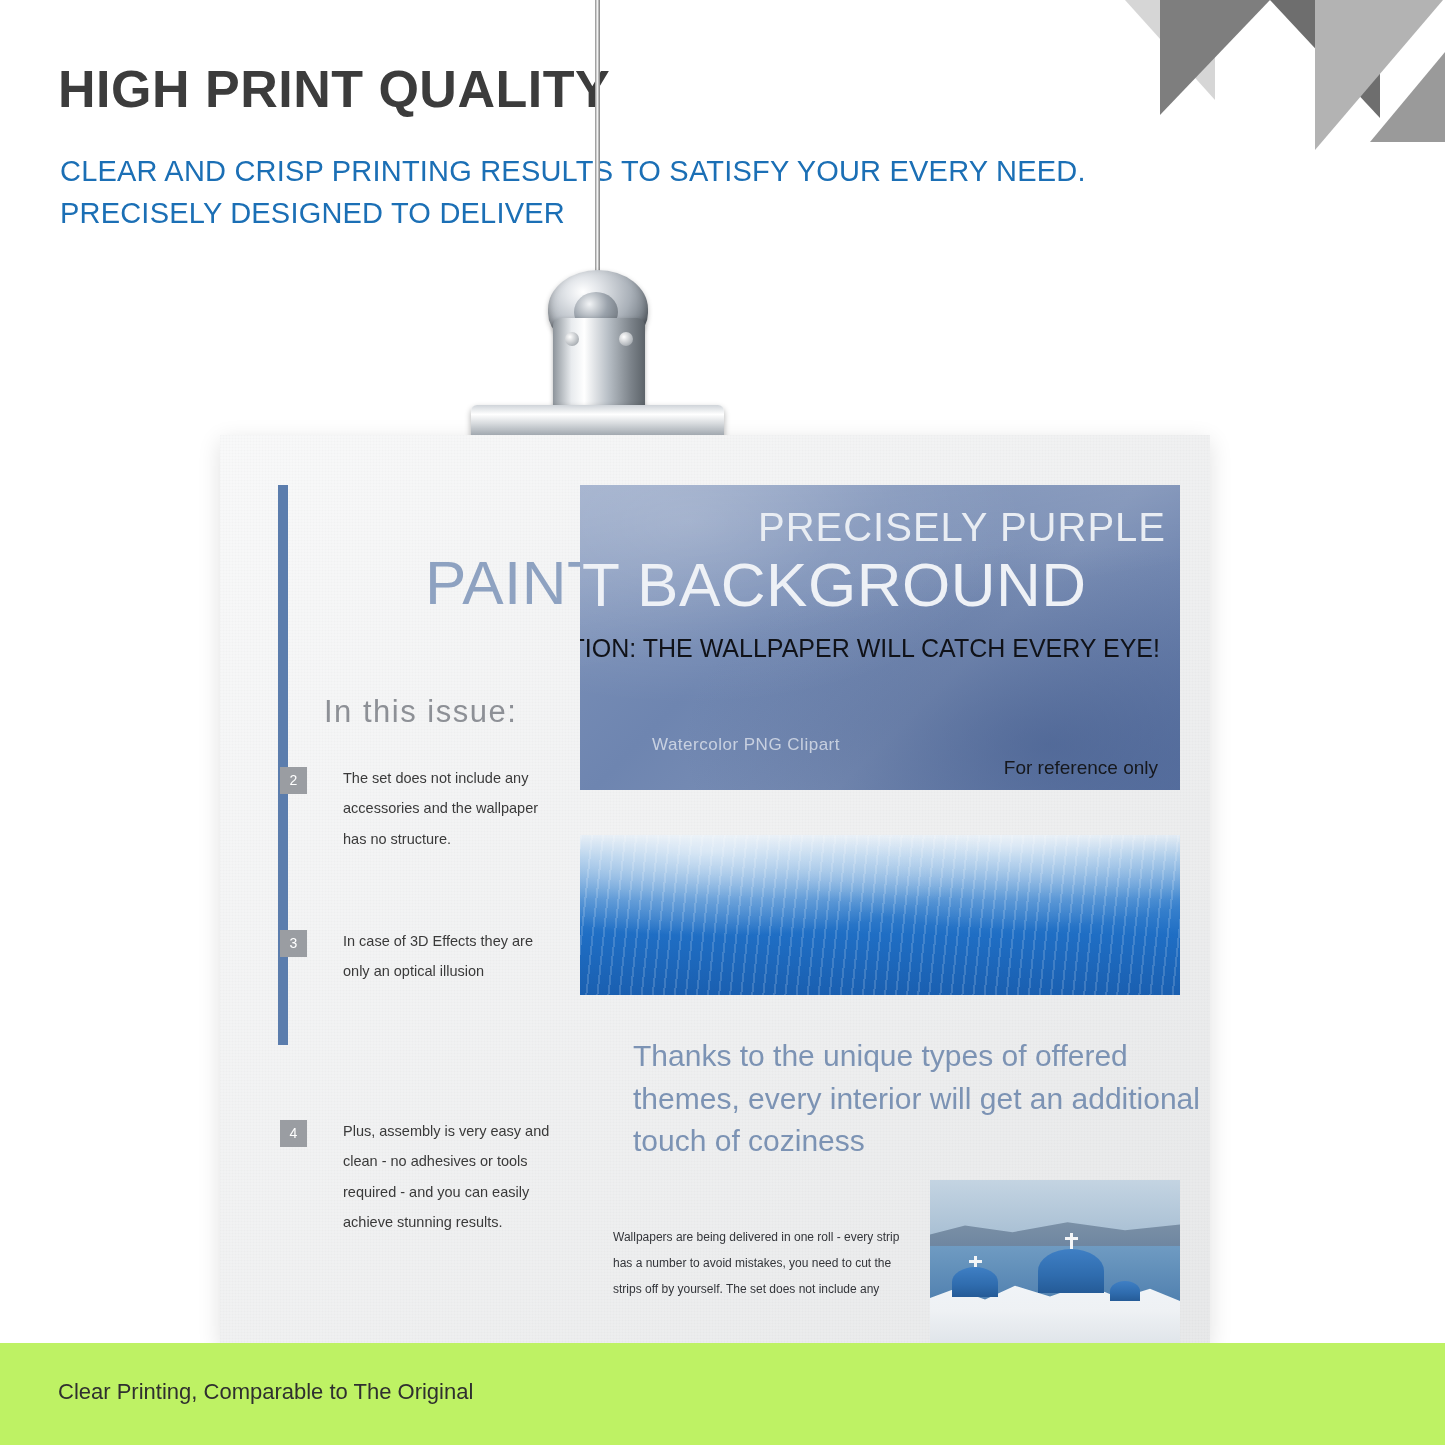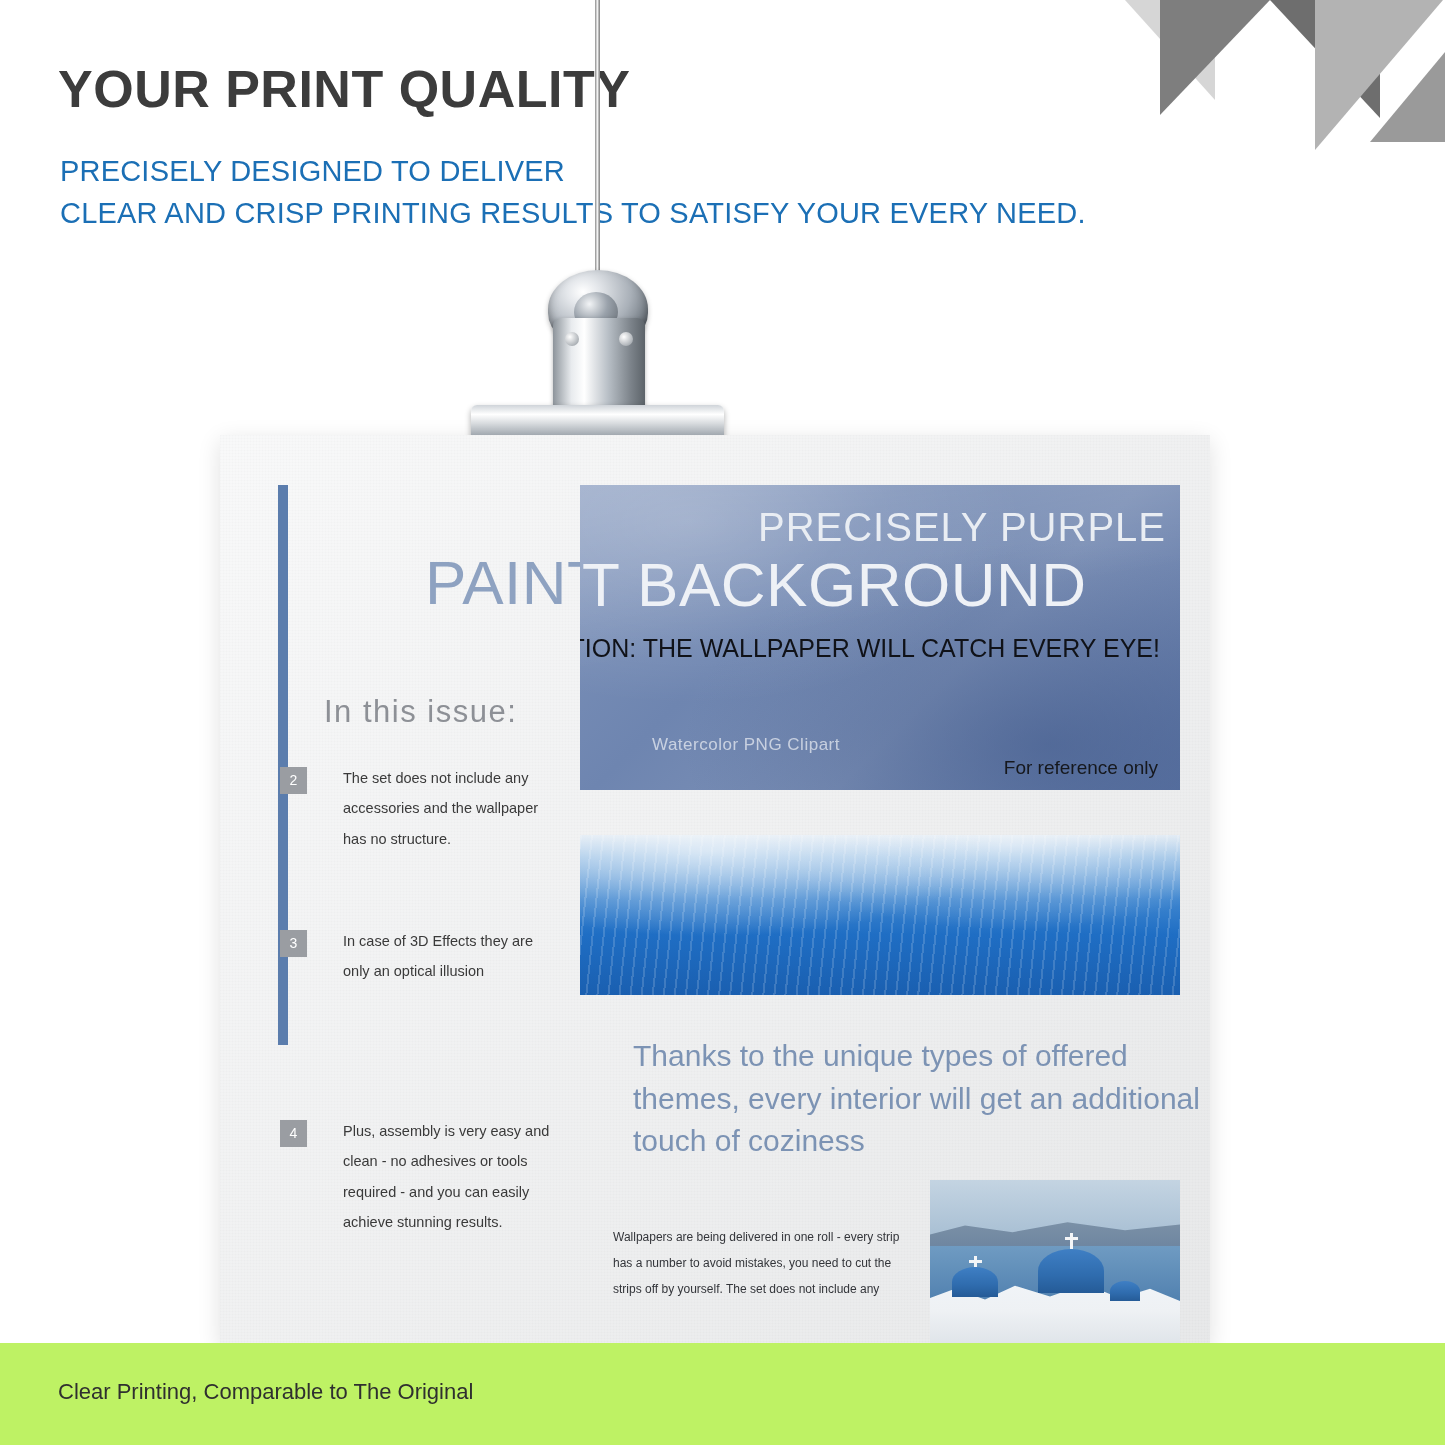--- a/index.html
+++ b/index.html
@@ -425,24 +425,24 @@
 <body>
 
 <div class="corner-deco">
   <span class="tri tri-a"></span>
   <span class="tri tri-b"></span>
   <span class="tri tri-c"></span>
   <span class="tri tri-d"></span>
   <span class="tri tri-e"></span>
 </div>
 
-<div class="headline">YOUR PRINT QUALITY</div>
+<div class="headline">HIGH PRINT QUALITY</div>
 <div class="subheadline">
+  <div>CLEAR AND CRISP PRINTING RESULTS TO SATISFY YOUR EVERY NEED.</div>
   <div>PRECISELY DESIGNED TO DELIVER</div>
-  <div>CLEAR AND CRISP PRINTING RESULTS TO SATISFY YOUR EVERY NEED.</div>
 </div>
 
 <div class="clip-wrap">
   <div class="hang-wire"></div>
   <div class="clip-knob"></div>
   <div class="clip-body"></div>
   <div class="clip-bar"></div>
 </div>
 
 <div class="paper">

